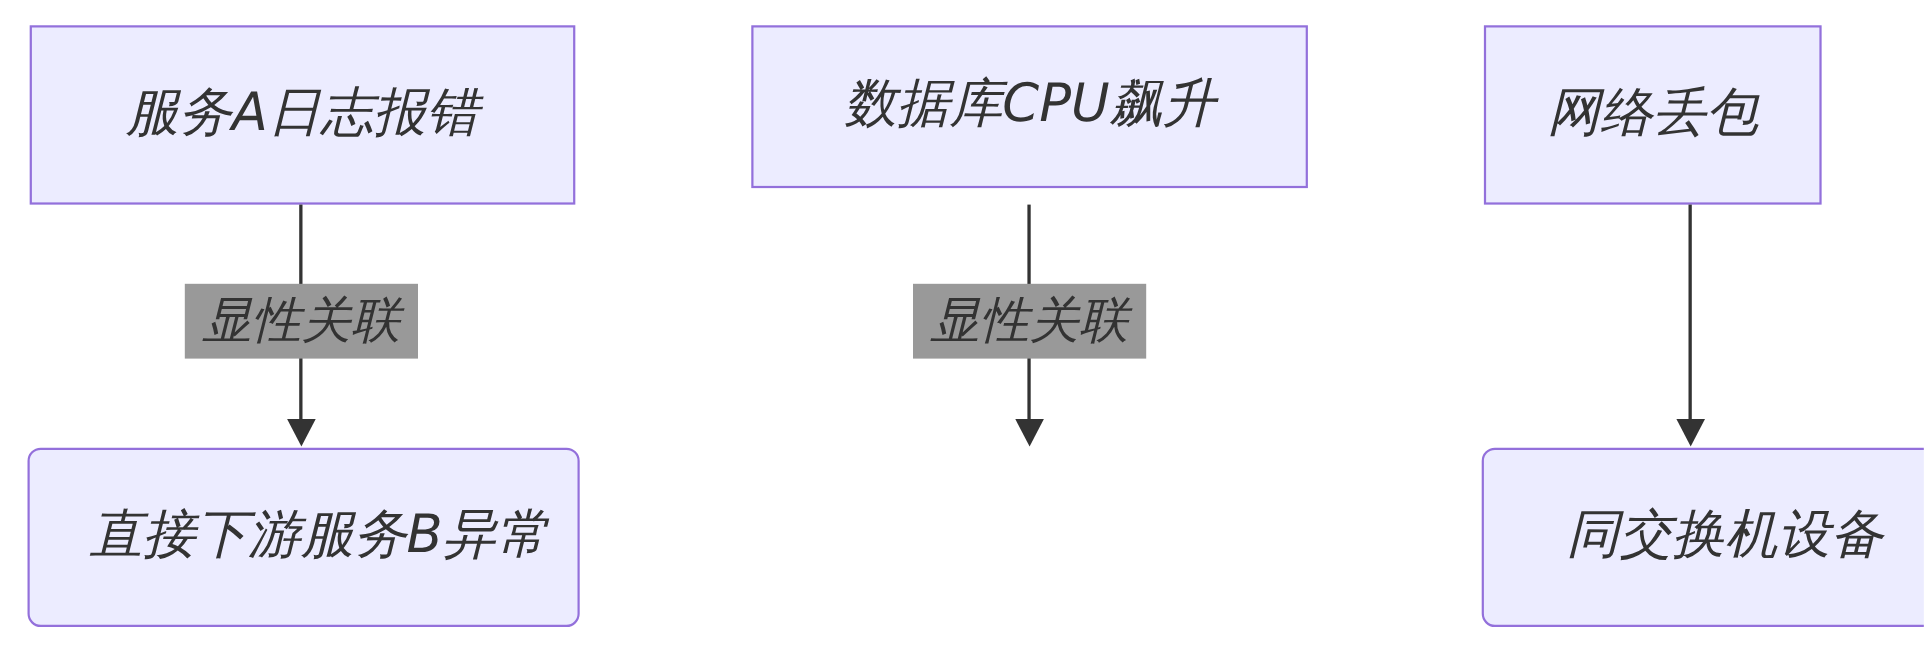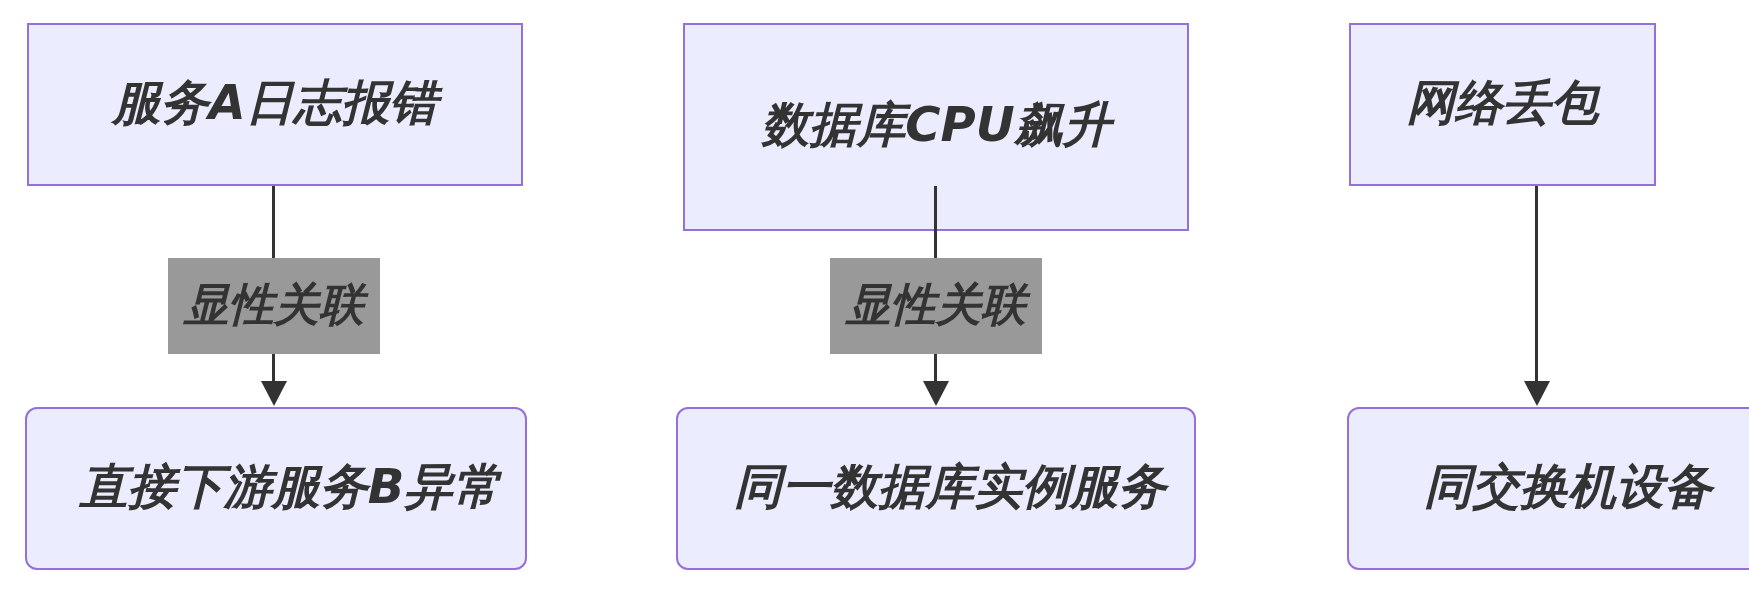--- a/index.html
+++ b/index.html
@@ -11,21 +11,20 @@
   }
   * { box-sizing: border-box; }
   html, body { margin: 0; padding: 0; background: #ffffff; }
   .canvas {
     position: relative;
     width: 1749px;
     height: 594px;
     background: #ffffff;
     overflow: hidden;
     font-family: "DejaVu Sans", "Liberation Sans", sans-serif;
-    font-weight: bold;
   }
   .node {
     position: absolute;
     background: var(--node-fill);
     border: 2.5px solid var(--node-border);
     display: flex;
     align-items: center;
     justify-content: center;
   }
   .node.rect  { border-radius: 0; }
@@ -49,21 +48,21 @@
     width: 0;
     height: 0;
     border-left: 13px solid transparent;
     border-right: 13px solid transparent;
     border-top: 25px solid var(--arrow-color);
     z-index: 1;
   }
   .edge-label {
     position: absolute;
     transform: translateX(-50%);
-    height: 96px;
+    height: 68px;
     padding: 0 16px;
     background: var(--edge-label-bg);
     display: flex;
     align-items: center;
     justify-content: flex-start;
     z-index: 2;
   }
   .edge-label .edge-label-text {
     font-style: italic;
     font-size: 45px;
@@ -83,31 +82,28 @@
   </div>
   <div class="edge-line" style="left:272px; top:186px; height:196px;"></div>
   <div class="edge-label" style="left:274px; top:258px;">
     <span class="edge-label-text">显性关联</span>
   </div>
   <div class="arrow-head" style="left:261px; top:381px;"></div>
   <div class="node round" style="left:25px; top:407px; width:502px; height:163px;">
     <span class="node-text">直接下游服务B异常</span>
   </div>
 
-  <div class="node rect" style="left:683px; top:23px; width:506px; height:208px;">
+  <div class="node rect" style="left:683px; top:23px; width:506px; height:148px;">
     <span class="node-text">数据库CPU飙升</span>
   </div>
   <div class="edge-line" style="left:934px; top:186px; height:196px;"></div>
   <div class="edge-label" style="left:936px; top:258px;">
     <span class="edge-label-text">显性关联</span>
   </div>
   <div class="arrow-head" style="left:923px; top:381px;"></div>
-  <div class="node round" style="left:676px; top:407px; width:520px; height:163px;">
-    <span class="node-text">同一数据库实例服务</span>
-  </div>
 
   <div class="node rect" style="left:1349px; top:23px; width:307px; height:163px;">
     <span class="node-text">网络丢包</span>
   </div>
   <div class="edge-line" style="left:1535px; top:186px; height:196px;"></div>
   <div class="arrow-head" style="left:1524px; top:381px;"></div>
   <div class="node round" style="left:1347px; top:407px; width:414px; height:163px;">
     <span class="node-text">同交换机设备</span>
   </div>
 

